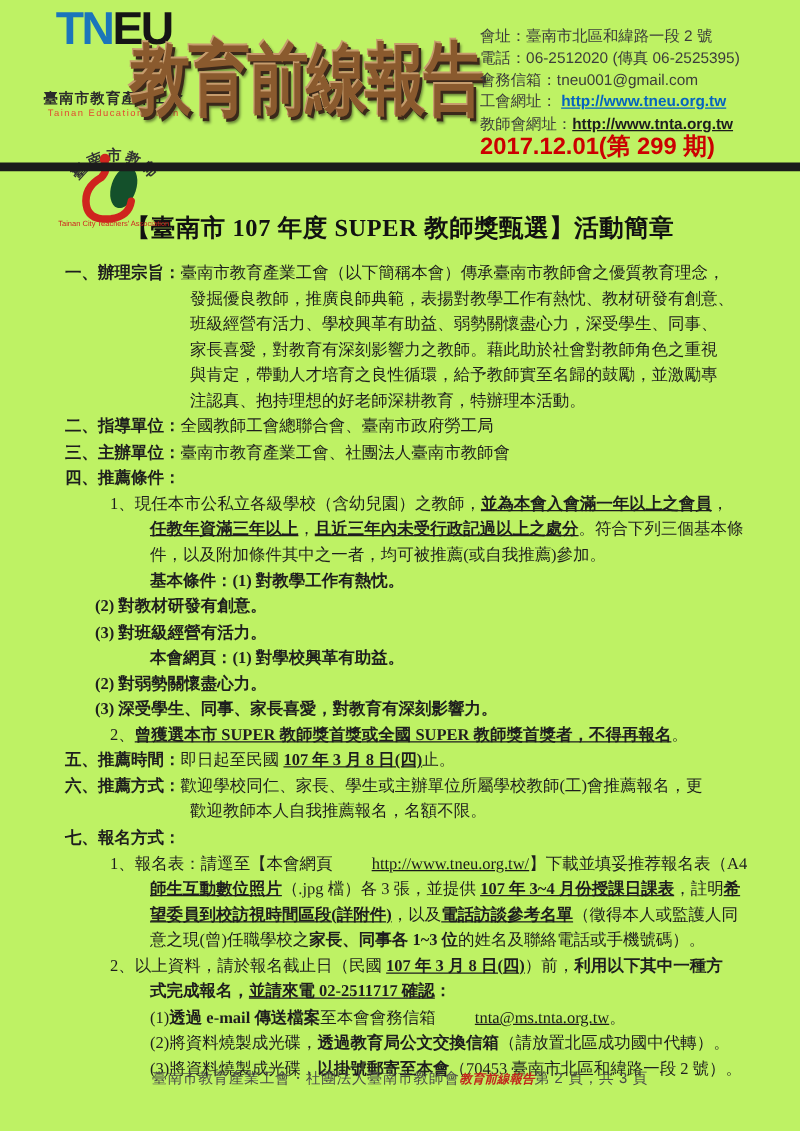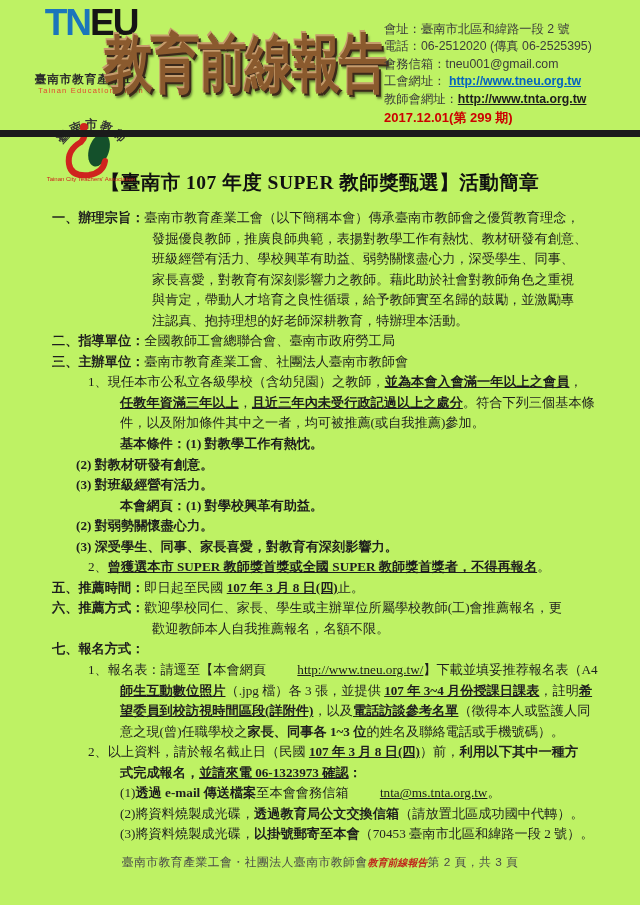--- a/index.html
+++ b/index.html
@@ -27,21 +27,21 @@
     transform:scaleY(1.28);transform-origin:top left;
   }
   .contact{
     position:absolute;left:384px;top:21px;width:252px;
     font-family:"Liberation Sans","DejaVu Sans",sans-serif;
     font-size:12.3px;line-height:17.4px;color:#3c3c3c;white-space:nowrap;
   }
   .contact .row{height:17.4px;}
   .contact .v.link-blue{color:#0563c1;text-decoration:underline;font-weight:bold;}
   .contact .v.link-dark{color:#1d1d1d;text-decoration:underline;font-weight:bold;}
-  .issue{color:#cc0000;font-weight:bold;font-size:13px;margin-top:1px;}
+  .issue{color:#cc0000;font-weight:bold;font-size:19px;margin-top:1px;}
   .divider-bar{position:absolute;left:0;top:130px;width:640px;height:7px;background:#1b1b1b;}
   
   .doc-title{
     text-align:center;margin-top:29px;font-size:19.5px;font-weight:bold;
     letter-spacing:.5px;color:#111;
   }
   .doc-body{margin-top:12px;}
   .line{font-size:13.2px;line-height:20.55px;white-space:nowrap;}
   .in0{padding-left:52px;} .in1{padding-left:152px;} .in2{padding-left:88px;}
   .in3{padding-left:120px;} .in4{padding-left:76px;}
@@ -106,40 +106,41 @@
 
   <div class="doc-body" id="doc-body">
       <div class="line in0"><span class="seg b">一、辦理宗旨：</span><span class="seg ">臺南市教育產業工會（以下簡稱本會）傳承臺南市教師會之優質教育理念，</span></div>
       <div class="line in1"><span class="seg ">發掘優良教師，推廣良師典範，表揚對教學工作有熱忱、教材研發有創意、</span></div>
       <div class="line in1"><span class="seg ">班級經營有活力、學校興革有助益、弱勢關懷盡心力，深受學生、同事、</span></div>
       <div class="line in1"><span class="seg ">家長喜愛，對教育有深刻影響力之教師。藉此助於社會對教師角色之重視</span></div>
       <div class="line in1"><span class="seg ">與肯定，帶動人才培育之良性循環，給予教師實至名歸的鼓勵，並激勵專</span></div>
       <div class="line in1"><span class="seg ">注認真、抱持理想的好老師深耕教育，特辦理本活動。</span></div>
       <div class="line in0"><span class="seg b">二、指導單位：</span><span class="seg ">全國教師工會總聯合會、臺南市政府勞工局</span></div>
       <div class="line in0"><span class="seg b">三、主辦單位：</span><span class="seg ">臺南市教育產業工會、社團法人臺南市教師會</span></div>
+      <div class="line in0"><span class="seg b">四、推薦條件：</span></div>
       <div class="line in2"><span class="seg ">1、現任本市公私立各級學校（含幼兒園）之教師，</span><span class="seg bu">並為本會入會滿一年以上之會員</span><span class="seg ">，</span></div>
       <div class="line in3"><span class="seg bu">任教年資滿三年以上</span><span class="seg ">，</span><span class="seg bu">且近三年內未受行政記過以上之處分</span><span class="seg ">。符合下列三個基本條</span></div>
       <div class="line in3"><span class="seg ">件，以及附加條件其中之一者，均可被推薦(或自我推薦)參加。</span></div>
       <div class="line in3"><span class="seg b">基本條件：</span><span class="seg b">(1) 對教學工作有熱忱。</span></div>
       <div class="line in4"><span class="seg b">(2) 對教材研發有創意。</span></div>
       <div class="line in4"><span class="seg b">(3) 對班級經營有活力。</span></div>
       <div class="line in3"><span class="seg b">本會網頁：</span><span class="seg b">(1) 對學校興革有助益。</span></div>
       <div class="line in4"><span class="seg b">(2) 對弱勢關懷盡心力。</span></div>
       <div class="line in4"><span class="seg b">(3) 深受學生、同事、家長喜愛，對教育有深刻影響力。</span></div>
       <div class="line in2"><span class="seg ">2、</span><span class="seg bu">曾獲選本市 SUPER 教師獎首獎或全國 SUPER 教師獎首獎者，不得再報名</span><span class="seg ">。</span></div>
       <div class="line in0"><span class="seg b">五、推薦時間：</span><span class="seg ">即日起至民國 </span><span class="seg bu">107 年 3 月 8 日(四)</span><span class="seg ">止。</span></div>
       <div class="line in0"><span class="seg b">六、推薦方式：</span><span class="seg ">歡迎學校同仁、家長、學生或主辦單位所屬學校教師(工)會推薦報名，更</span></div>
       <div class="line in1"><span class="seg ">歡迎教師本人自我推薦報名，名額不限。</span></div>
       <div class="line in0"><span class="seg b">七、報名方式：</span></div>
       <div class="line in2"><span class="seg ">1、報名表：請逕至【本會網頁 </span><span class="seg u lnk">http://www.tneu.org.tw/</span><span class="seg ">】下載並填妥推荐報名表（A4</span></div>
       <div class="line in3"><span class="seg bu">師生互動數位照片</span><span class="seg ">（.jpg 檔）各 3 張，並提供 </span><span class="seg bu">107 年 3~4 月份授課日課表</span><span class="seg ">，註明</span><span class="seg bu">希</span></div>
       <div class="line in3"><span class="seg bu">望委員到校訪視時間區段(詳附件)</span><span class="seg ">，以及</span><span class="seg bu">電話訪談參考名單</span><span class="seg ">（徵得本人或監護人同</span></div>
       <div class="line in3"><span class="seg ">意之現(曾)任職學校之</span><span class="seg b">家長、同事各 1~3 位</span><span class="seg ">的姓名及聯絡電話或手機號碼）。</span></div>
       <div class="line in2"><span class="seg ">2、以上資料，請於報名截止日（民國 </span><span class="seg bu">107 年 3 月 8 日(四)</span><span class="seg ">）前，</span><span class="seg b">利用以下其中一種方</span></div>
-      <div class="line in3"><span class="seg b">式完成報名，</span><span class="seg bu">並請來電 06-1323973 確認</span><span class="seg b">：</span></div>
+      <div class="line in3"><span class="seg b">式完成報名，</span><span class="seg bu">並請來電 02-2511717 確認</span><span class="seg b">：</span></div>
       <div class="line in3"><span class="seg ">(1)</span><span class="seg b">透過 e-mail 傳送檔案</span><span class="seg ">至本會會務信箱 </span><span class="seg u lnk">tnta@ms.tnta.org.tw</span><span class="seg ">。</span></div>
       <div class="line in3"><span class="seg ">(2)將資料燒製成光碟，</span><span class="seg b">透過教育局公文交換信箱</span><span class="seg ">（請放置北區成功國中代轉）。</span></div>
       <div class="line in3"><span class="seg ">(3)將資料燒製成光碟，</span><span class="seg b">以掛號郵寄至本會</span><span class="seg ">（70453 臺南市北區和緯路一段 2 號）。</span></div>
     </div>
 
   <div class="footer">
     <span>臺南市教育產業工會・社團法人臺南市教師會</span><span class="brand">教育前線報告</span><span>第 2 頁，共 3 頁</span>
   </div>
 
 </div>

